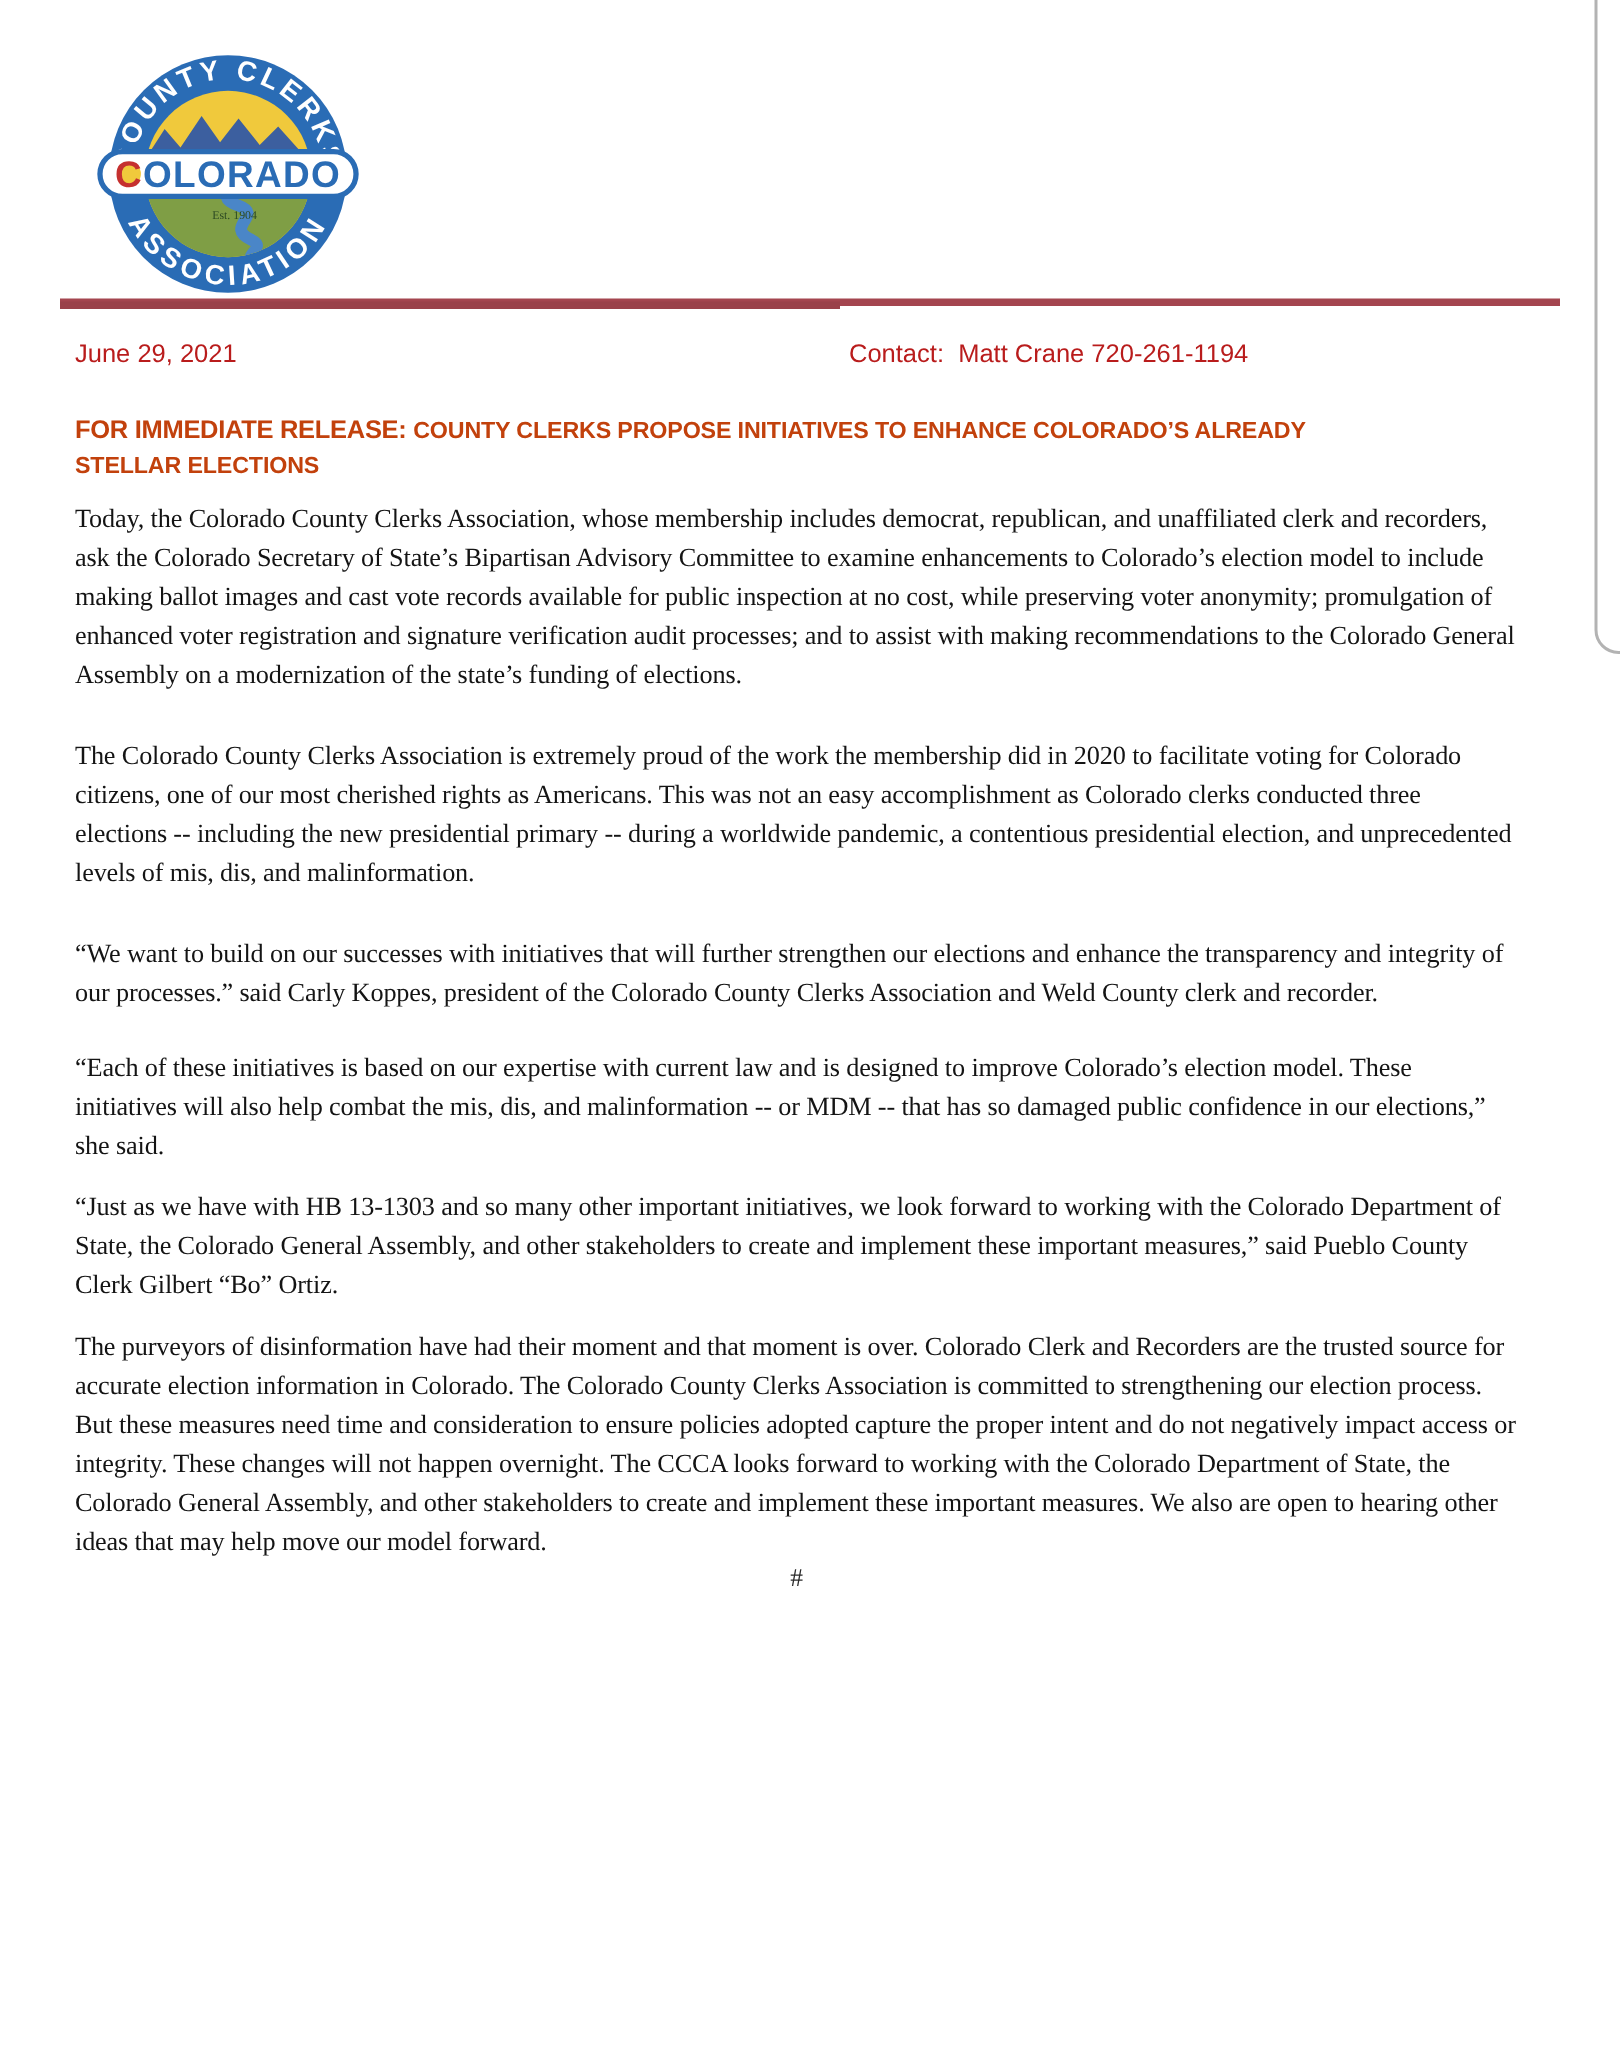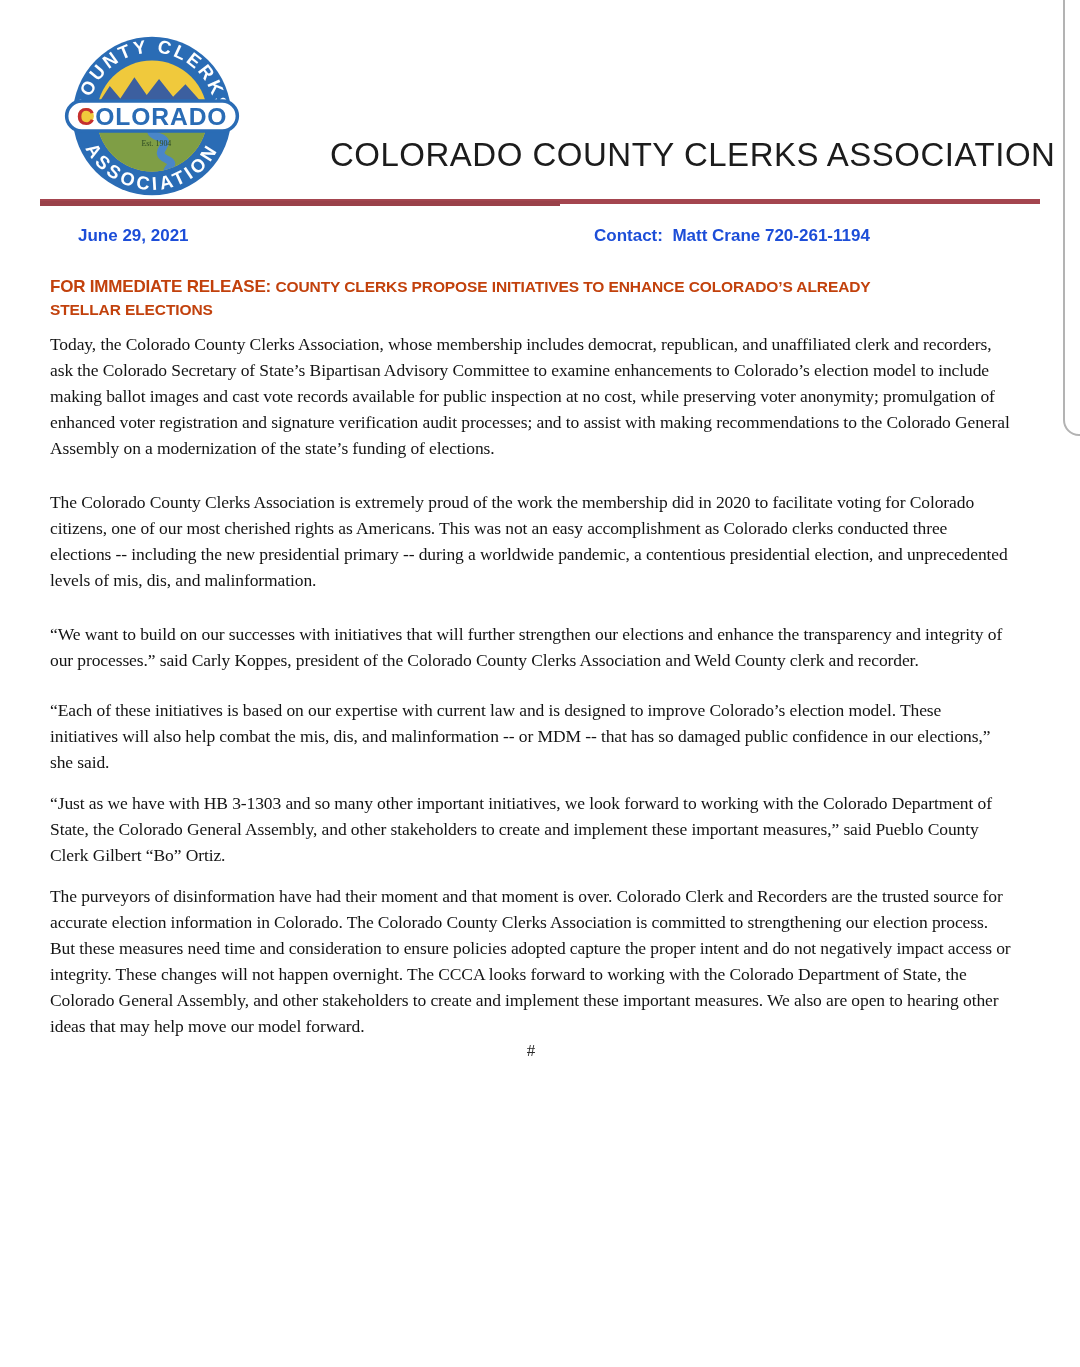--- a/index.html
+++ b/index.html
@@ -67,24 +67,23 @@
   .content {
     position: absolute;
     left: 50px;
     top: 226px;
     width: 962px;
   }
   .date-contact-row {
     position: relative;
     height: 22px;
     font-family: "Liberation Sans", sans-serif;
-    font-weight: 700;
+    font-weight: 400;
     font-size: 17px;
-    color: #1d4ed8;
-    margin-left: 28px;
+    color: #b91c1c;
   }
   .contact { position: absolute; left: 516px; top: 0; white-space: pre; }
 
   .release-line {
     margin-top: 27px;
     font-family: "Liberation Sans", sans-serif;
     font-weight: 700;
     color: #c2410c;
     line-height: 23px;
     width: 880px;
@@ -140,21 +139,20 @@
         <textPath href="#arcBottom" startOffset="50%" text-anchor="middle">ASSOCIATION</textPath>
       </text>
       <rect x="3" y="83" width="194" height="34" rx="17" fill="#ffffff" stroke="#2a6cb5" stroke-width="4"></rect>
       <circle cx="25" cy="100" r="9" fill="#f0c93c"></circle>
       <text x="100" y="110" text-anchor="middle" font-family="Liberation Sans, sans-serif" font-size="28" font-weight="800" letter-spacing="1">
         <tspan fill="#c5302f">C</tspan><tspan fill="#2a6cb5">OLORADO</tspan>
       </text>
     </svg>
   </div>
 
-  <div class="masthead-title">COLORADO COUNTY CLERKS ASSOCIATION</div>
 
   <div class="masthead-rule">
     <div class="rule-offset"></div>
   </div>
 
   <div class="scrollbar-thumb"></div>
 
   <div class="content">
 
     <div class="date-contact-row">
@@ -165,19 +163,19 @@
     <div class="release-line">
       <span class="release-label">FOR IMMEDIATE RELEASE:</span>
       <span class="release-headline">COUNTY CLERKS PROPOSE INITIATIVES TO ENHANCE COLORADO’S ALREADY STELLAR ELECTIONS</span>
     </div>
 
     <div class="body-copy">
       <p class="gap-lg">Today, the Colorado County Clerks Association, whose membership includes democrat, republican, and unaffiliated clerk and recorders, ask the Colorado Secretary of State’s Bipartisan Advisory Committee to examine enhancements to Colorado’s election model to include making ballot images and cast vote records available for public inspection at no cost, while preserving voter anonymity; promulgation of enhanced voter registration and signature verification audit processes; and to assist with making recommendations to the Colorado General Assembly on a modernization of the state’s funding of elections.</p>
       <p class="gap-lg">The Colorado County Clerks Association is extremely proud of the work the membership did in 2020 to facilitate voting for Colorado citizens, one of our most cherished rights as Americans. This was not an easy accomplishment as Colorado clerks conducted three elections -- including the new presidential primary -- during a worldwide pandemic, a contentious presidential election, and unprecedented levels of mis, dis, and malinformation.</p>
       <p class="gap-md">“We want to build on our successes with initiatives that will further strengthen our elections and enhance the transparency and integrity of our processes.”  said Carly Koppes, president of the Colorado County Clerks Association and Weld County clerk and recorder.</p>
       <p class="gap-sm">“Each of these initiatives is based on our expertise with current law and is designed to improve Colorado’s election model. These initiatives will also help combat the mis, dis, and malinformation -- or MDM -- that has so damaged public confidence in our elections,” she said.</p>
-      <p class="gap-sm">“Just as we have with HB 3-1303 and so many other important initiatives, we look forward to working with the Colorado Department of State, the Colorado General Assembly, and other stakeholders to create and implement these important measures,” said Pueblo County Clerk Gilbert “Bo” Ortiz.</p>
+      <p class="gap-sm">“Just as we have with HB 13-1303 and so many other important initiatives, we look forward to working with the Colorado Department of State, the Colorado General Assembly, and other stakeholders to create and implement these important measures,” said Pueblo County Clerk Gilbert “Bo” Ortiz.</p>
       <p>The purveyors of disinformation have had their moment and that moment is over.  Colorado Clerk and Recorders are the trusted source for accurate election information in Colorado.  The Colorado County Clerks Association is committed to strengthening our election process.  But these measures need time and consideration to ensure policies adopted capture the proper intent and do not negatively impact access or integrity. These changes will not happen overnight. The CCCA looks forward to working with the Colorado Department of State, the Colorado General Assembly, and other stakeholders to create and implement these important measures. We also are open to hearing other ideas that may help move our model forward.</p>
       <div class="end-mark">#</div>
     </div>
 
   </div>
 </div>
 
 </body></html>

